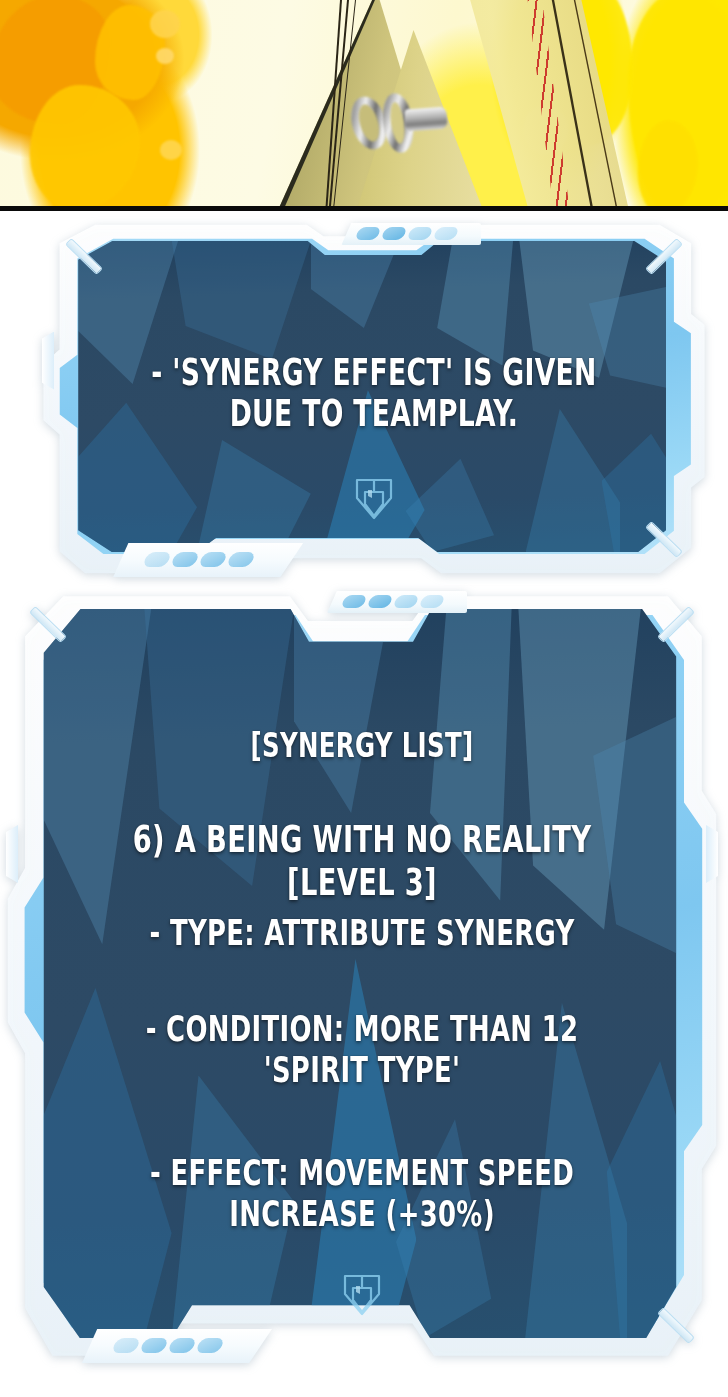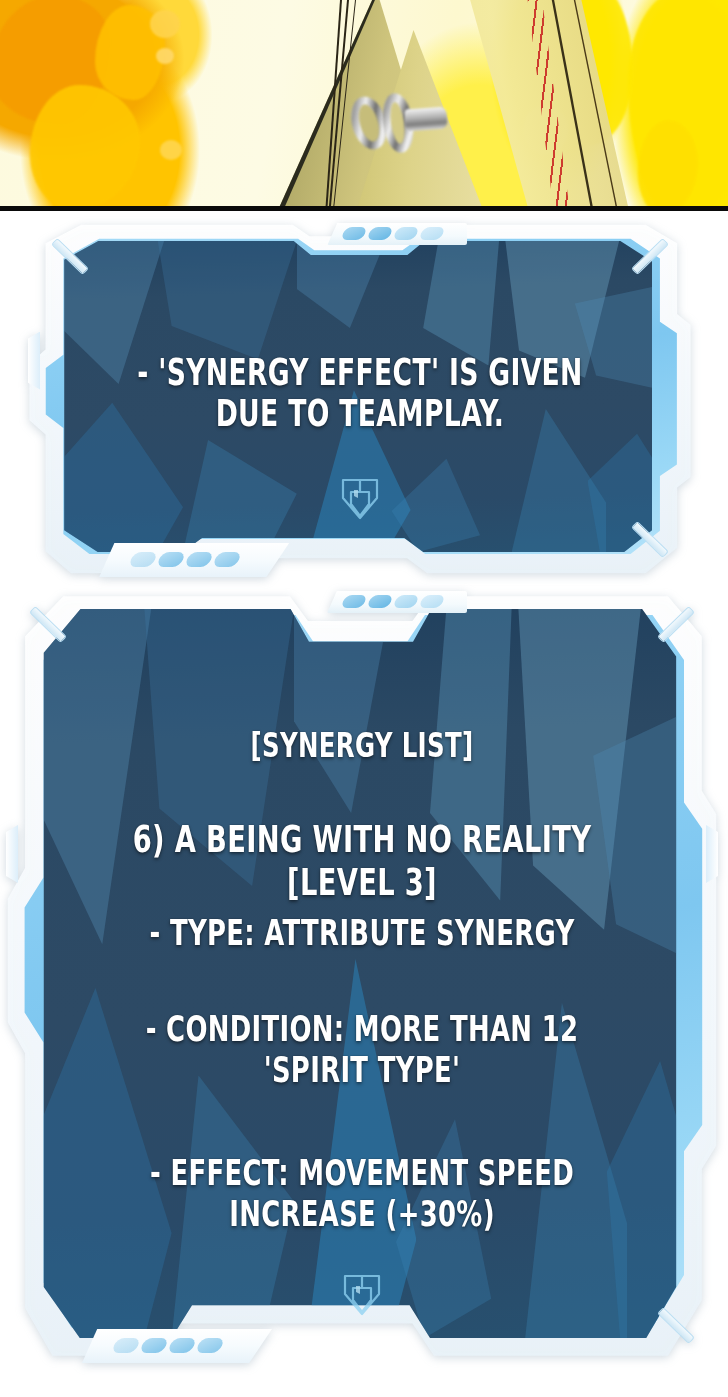--- a/index.html
+++ b/index.html
@@ -224,21 +224,21 @@
     font-weight:bold;
     letter-spacing:.4px;
     text-shadow:0 2px 4px rgba(0,0,0,.45), 0 0 2px rgba(0,0,0,.35);
     transform:scaleX(.80);
     line-height:1.12;
     white-space:pre-line;
   }
   .emblem { position:absolute; left:50%; transform:translateX(-50%); width:46px; height:44px; opacity:.9; }
 
   
-  #panel1 { left:34px; top:232px; width:652px; height:332px; }
+  #panel1 { left:48px; top:232px; width:652px; height:332px; }
   #panel1 .hud-text { top:120px; font-size:37px; }
   #panel1 .emblem { top:244px; }
 
   
   #panel2 { left:12px; top:600px; width:700px; height:750px; }
   #panel2 .p2-text { position:absolute; left:0; right:0; text-align:center;
     color:#fff;
     font-family:"DejaVu Sans Condensed","Liberation Sans Narrow","Liberation Sans",sans-serif;
     font-weight:bold; letter-spacing:.4px;
     text-shadow:0 2px 4px rgba(0,0,0,.45), 0 0 2px rgba(0,0,0,.35);

